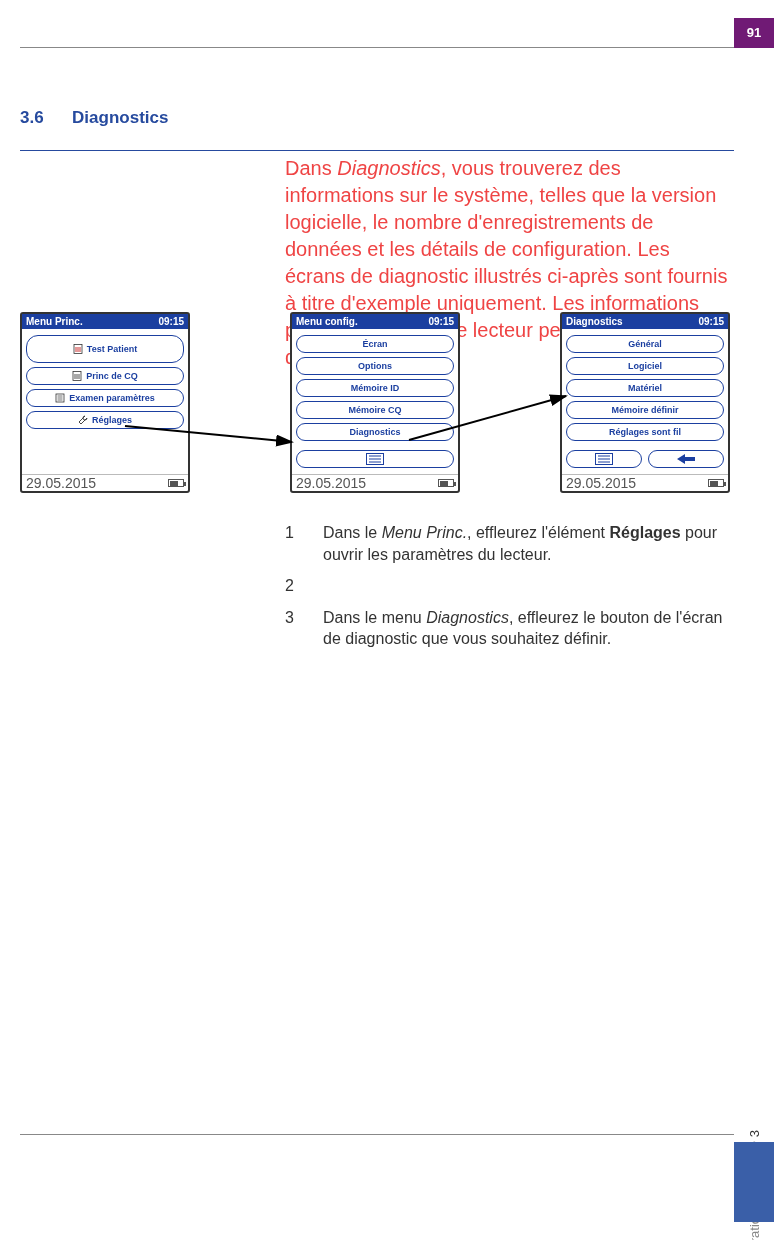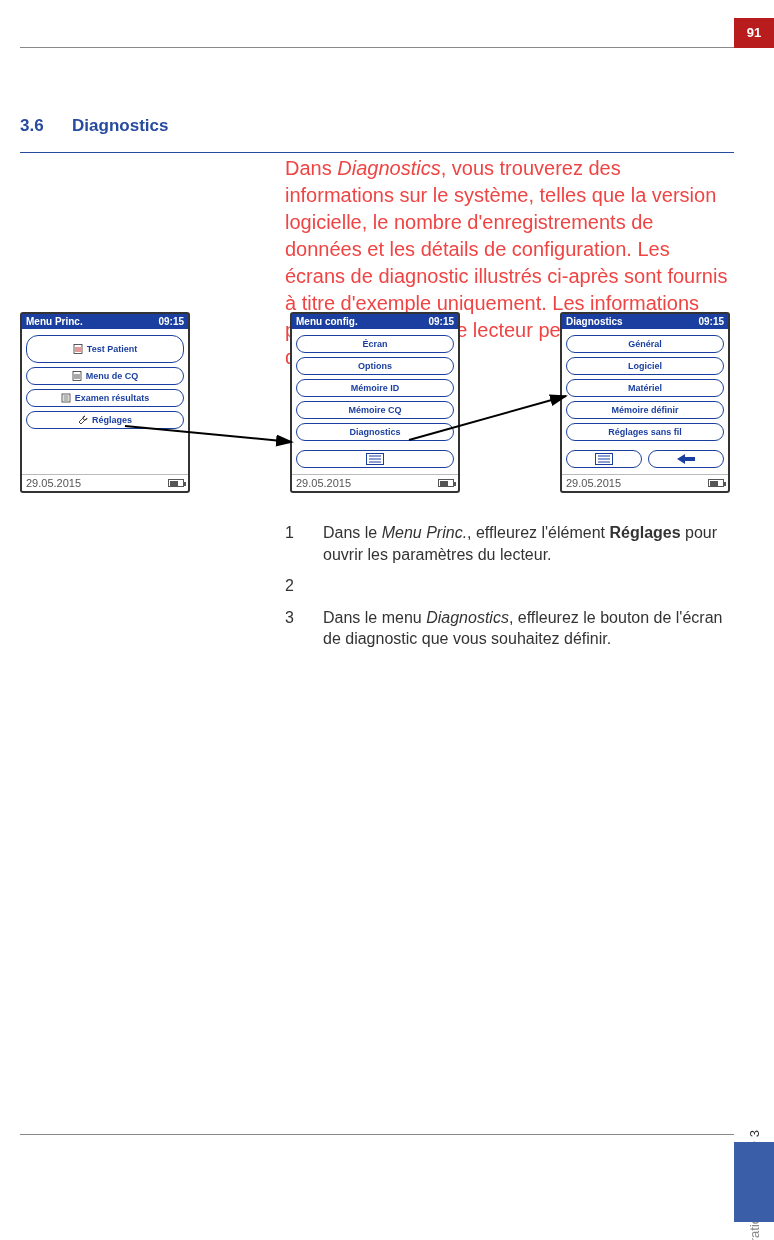--- a/index.html
+++ b/index.html
@@ -11,43 +11,43 @@
     font-family: Arial, Helvetica, sans-serif;
     background: #fff;
     position: relative;
   }
   .page-number-tab {
     position: absolute;
     top: 18px;
     right: 0;
     width: 40px;
     height: 30px;
-    background: #b91c1c;
+    background: #701a75;
     color: #fff;
     font-size: 13px;
     font-weight: bold;
     text-align: center;
     line-height: 30px;
     margin-left: 12px;
   }
   .top-rule {
     position: absolute;
     top: 47px;
     left: 20px;
     right: 40px;
     height: 1px;
     background: #888;
   }
   .section-heading {
     position: absolute;
-    top: 116px;
+    top: 108px;
     left: 20px;
     right: 40px;
     border-bottom: 1px solid #264a9e;
-    padding-bottom: 16px;
+    padding-bottom: 22px;
   }
   .section-heading .num {
     color: #264a9e;
     font-weight: bold;
     font-size: 17px;
     margin-right: 24px;
   }
   .section-heading .title {
     color: #264a9e;
     font-weight: bold;
@@ -122,21 +122,21 @@
     display: flex;
     gap: 6px;
     margin-top: auto;
   }
   .device-screen .bottom-row .menu-btn {
     flex: 1;
     height: 18px;
     padding: 0;
   }
   .device-screen .footer {
-    font-size: 11px;
+    font-size: 14px;
     color: #555;
     padding: 2px 4px;
     display: flex;
     justify-content: space-between;
     align-items: center;
     height: 16px;
   }
   .battery-icon {
     width: 16px;
     height: 8px;
@@ -244,32 +244,32 @@
         </div>
         <div class="menu-btn">
           <span class="mini-icon">
             <svg width="10" height="10" viewBox="0 0 10 10">
               <rect x="1" y="0.5" width="8" height="9" fill="none" stroke="#333" stroke-width="0.8"></rect>
               <rect x="2.5" y="3" width="1" height="5" fill="#555"></rect>
               <rect x="4.5" y="3" width="1" height="5" fill="#555"></rect>
               <rect x="6.5" y="3" width="1" height="5" fill="#555"></rect>
             </svg>
           </span>
-          <span>Menu de CQ</span>
+          <span>Princ de CQ</span>
         </div>
         <div class="menu-btn">
           <span class="mini-icon">
             <svg width="10" height="10" viewBox="0 0 10 10">
               <rect x="1" y="1" width="8" height="8" fill="none" stroke="#333" stroke-width="0.8"></rect>
               <line x1="2.5" y1="3" x2="7.5" y2="3" stroke="#333" stroke-width="0.7"></line>
               <line x1="2.5" y1="5" x2="7.5" y2="5" stroke="#333" stroke-width="0.7"></line>
               <line x1="2.5" y1="7" x2="7.5" y2="7" stroke="#333" stroke-width="0.7"></line>
             </svg>
           </span>
-          <span>Examen résultats</span>
+          <span>Examen paramètres</span>
         </div>
         <div class="menu-btn">
           <span class="mini-icon">
             <svg width="10" height="10" viewBox="0 0 10 10">
               <path d="M7 1 A2 2 0 1 0 9 3 L5 7 L3 9 L1 7 L3 5 Z" fill="none" stroke="#333" stroke-width="0.9"></path>
             </svg>
           </span>
           <span>Réglages</span>
         </div>
       </div>
@@ -333,21 +333,21 @@
         <div class="menu-btn">
           <span>Logiciel</span>
         </div>
         <div class="menu-btn">
           <span>Matériel</span>
         </div>
         <div class="menu-btn">
           <span>Mémoire définir</span>
         </div>
         <div class="menu-btn">
-          <span>Réglages sans fil</span>
+          <span>Réglages sont fil</span>
         </div>
         <div class="bottom-row">
           <div class="menu-btn">
             <span class="list-icon">
               <svg width="18" height="12" viewBox="0 0 18 12">
                 <rect x="0.5" y="0.5" width="17" height="11" fill="none" stroke="#1b3fa0"></rect>
                 <line x1="3" y1="3" x2="15" y2="3" stroke="#1b3fa0"></line>
                 <line x1="3" y1="6" x2="15" y2="6" stroke="#1b3fa0"></line>
                 <line x1="3" y1="9" x2="15" y2="9" stroke="#1b3fa0"></line>
               </svg>

